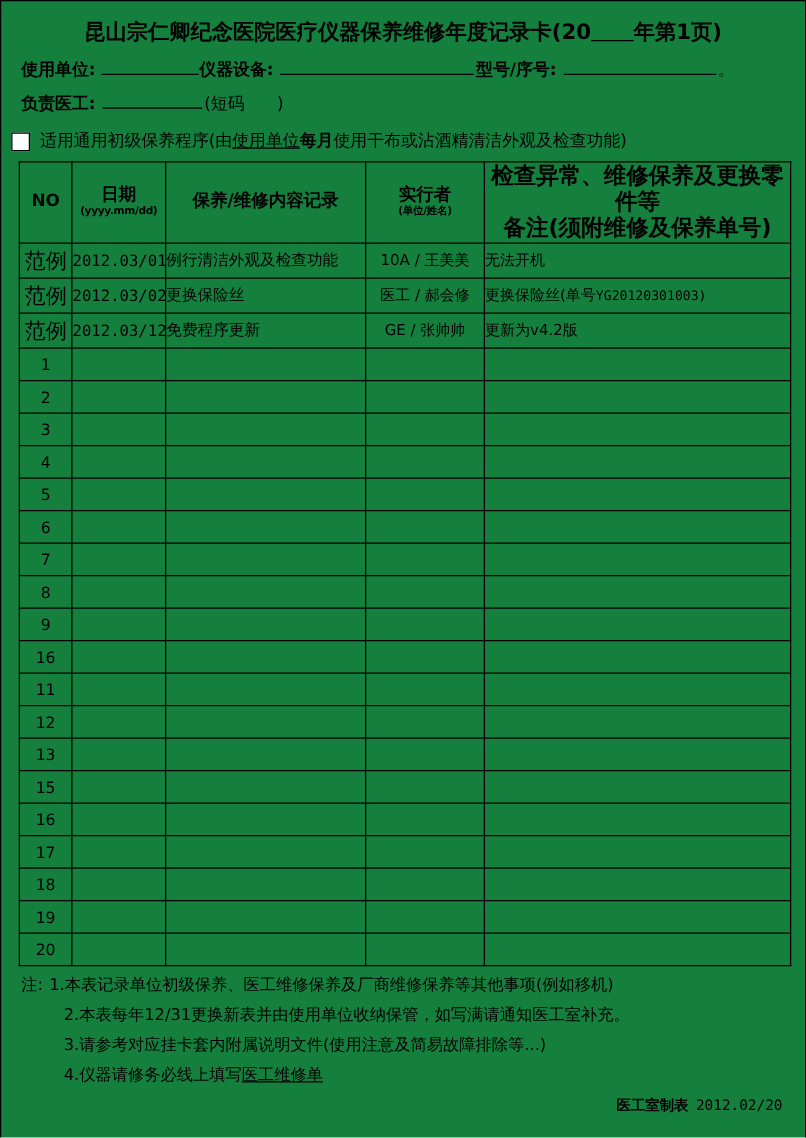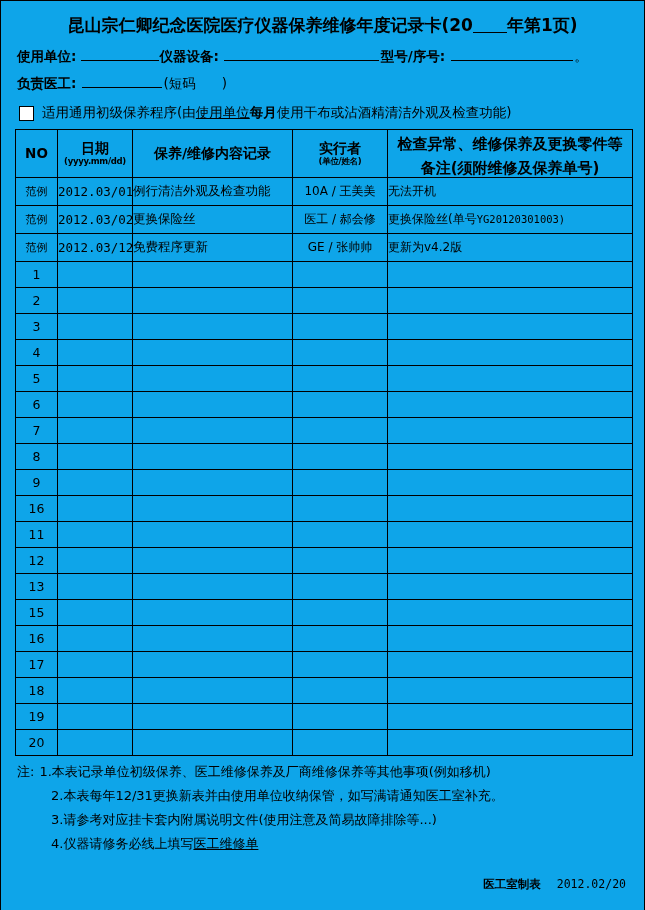--- a/index.html
+++ b/index.html
@@ -17,21 +17,21 @@
   }
 
   .page {
     position: relative;
     width: 645px;
     height: 910px;
     box-sizing: border-box;
     border-left: 1px solid #000;
     border-right: 1px solid #000;
     border-top: 1px solid #000;
-    background: #0ea5e9;
+    background: #15803d;
   }
 
   
   .doc-title {
     text-align: center;
     font-size: 17px;
     font-weight: bold;
     letter-spacing: 0px;
     margin: 0;
     padding-top: 13px;
@@ -83,21 +83,20 @@
 
   
   .chk-line {
     display: flex;
     align-items: center;
     padding: 0 8px;
     margin-top: 11px;
     margin-bottom: 7px;
     font-size: 13.5px;
     white-space: nowrap;
-    margin-left: 10px;
   }
   .checkbox {
     width: 13px;
     height: 13px;
     border: 1.4px solid #000;
     display: inline-block;
     margin-right: 8px;
     flex: 0 0 auto;
     background: #fff;
   }
@@ -126,31 +125,31 @@
 
   thead th {
     height: 40px;
     text-align: center;
     font-weight: bold;
     line-height: 1.12;
   }
   .th-main { font-size: 14px; display: block; }
   .th-main-sm { font-size: 13.5px; display: block; }
   .th-sub  { font-size: 8.5px; display: block; font-weight: bold; letter-spacing: -0.3px; }
-  .th-note { font-size: 15px; display: block; line-height: 1.18; margin-top: 6px; }
+  .th-note { font-size: 18px; display: block; line-height: 1.18; }
 
   tbody tr { height: 28px; }
   tbody tr.sample { height: 28px; }
   tbody tr.blankrow { height: 26px; }
 
   td.cell-no {
     text-align: center;
     font-size: 12.5px;
   }
-  td.cell-no.sample-label { font-size: 11px; }
+  td.cell-no.sample-label { font-size: 17px; }
   td.cell-date {
     text-align: center;
     font-size: 12.5px;
     font-family: "DejaVu Sans Mono", "Liberation Mono", monospace;
   }
   td.cell-text {
     text-align: left;
     padding-left: 4px;
     font-size: 12.5px;
   }
@@ -187,21 +186,21 @@
     position: absolute;
     right: 18px;
     bottom: 18px;
     font-size: 11.5px;
     font-weight: bold;
     white-space: nowrap;
   }
   .stamp .date {
     font-weight: normal;
     font-family: "DejaVu Sans Mono", "Liberation Mono", monospace;
-    margin-left: 16px;
+    margin-left: 6px;
   }
 </style>
 </head>
 <body>
 
 <div class="page">
 
   <div class="doc-title">
     <span>昆山宗仁卿纪念医院医疗仪器保养维修年度记录卡(20</span><span class="year-blank"></span><span>年第1页)</span>
   </div>

